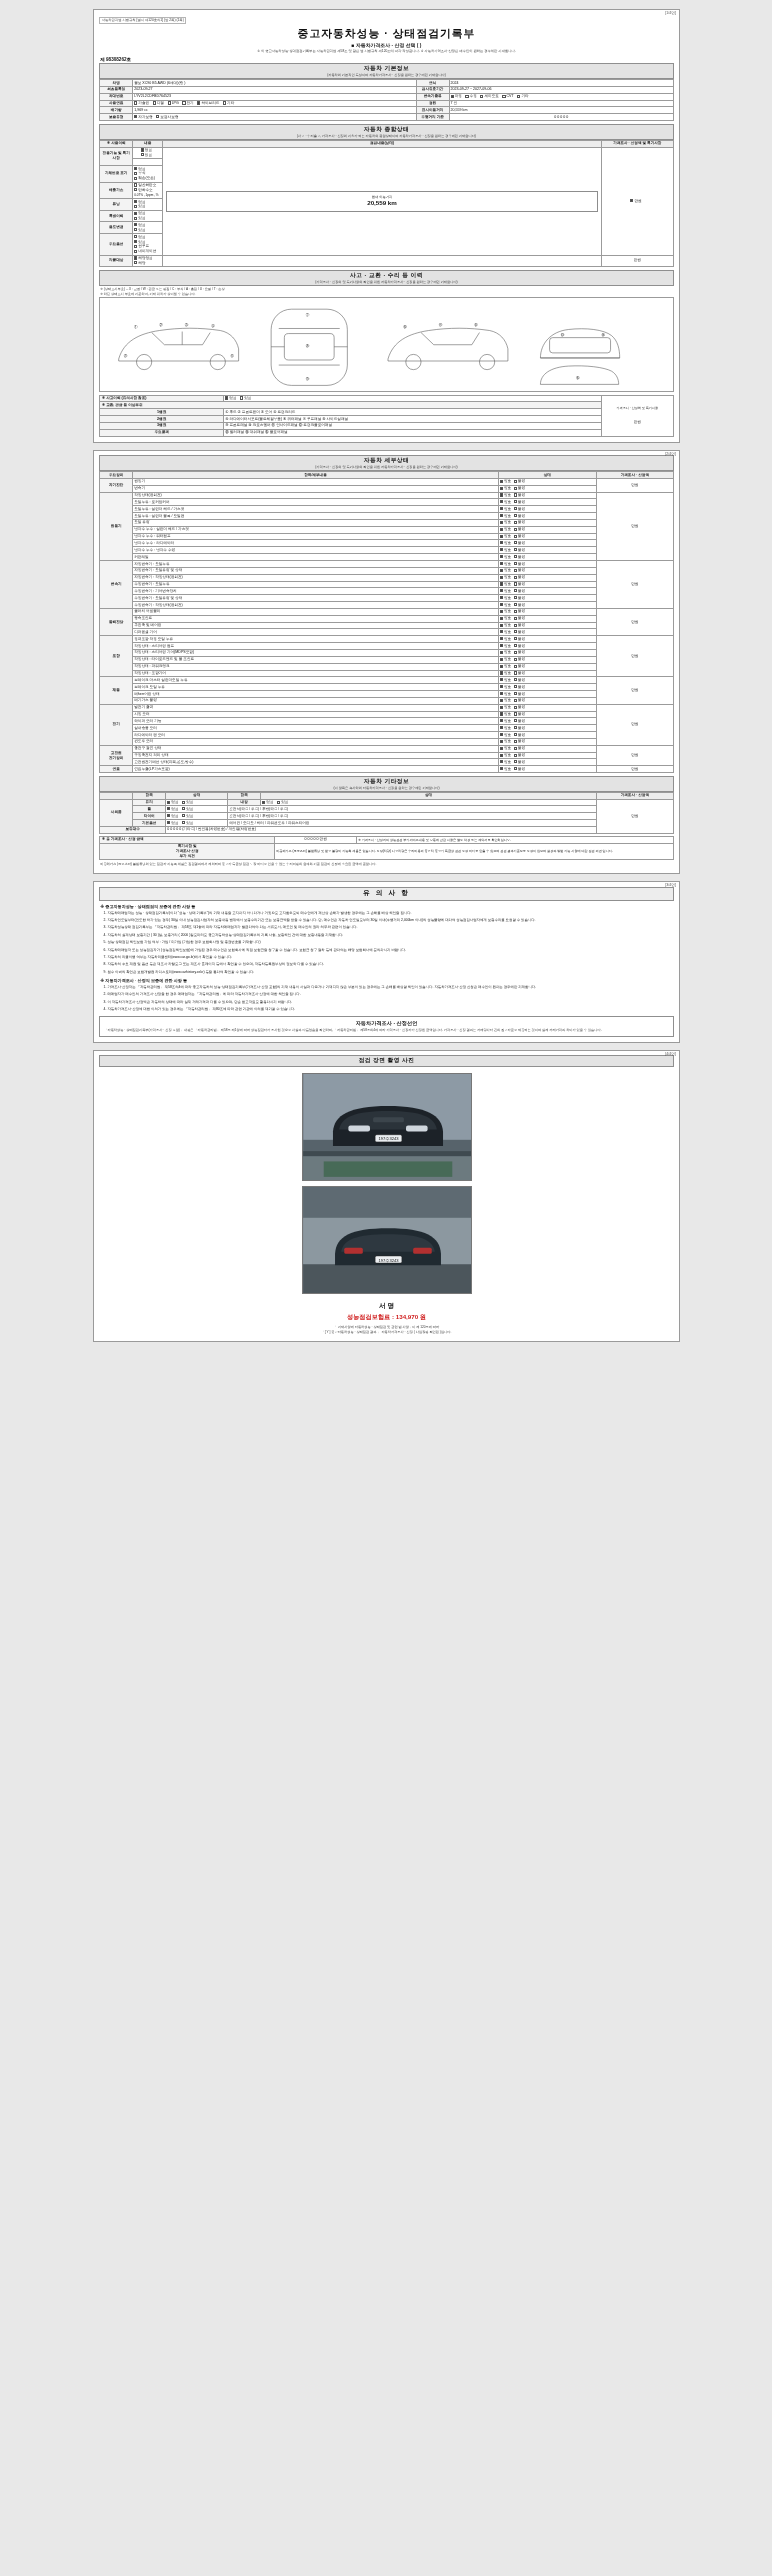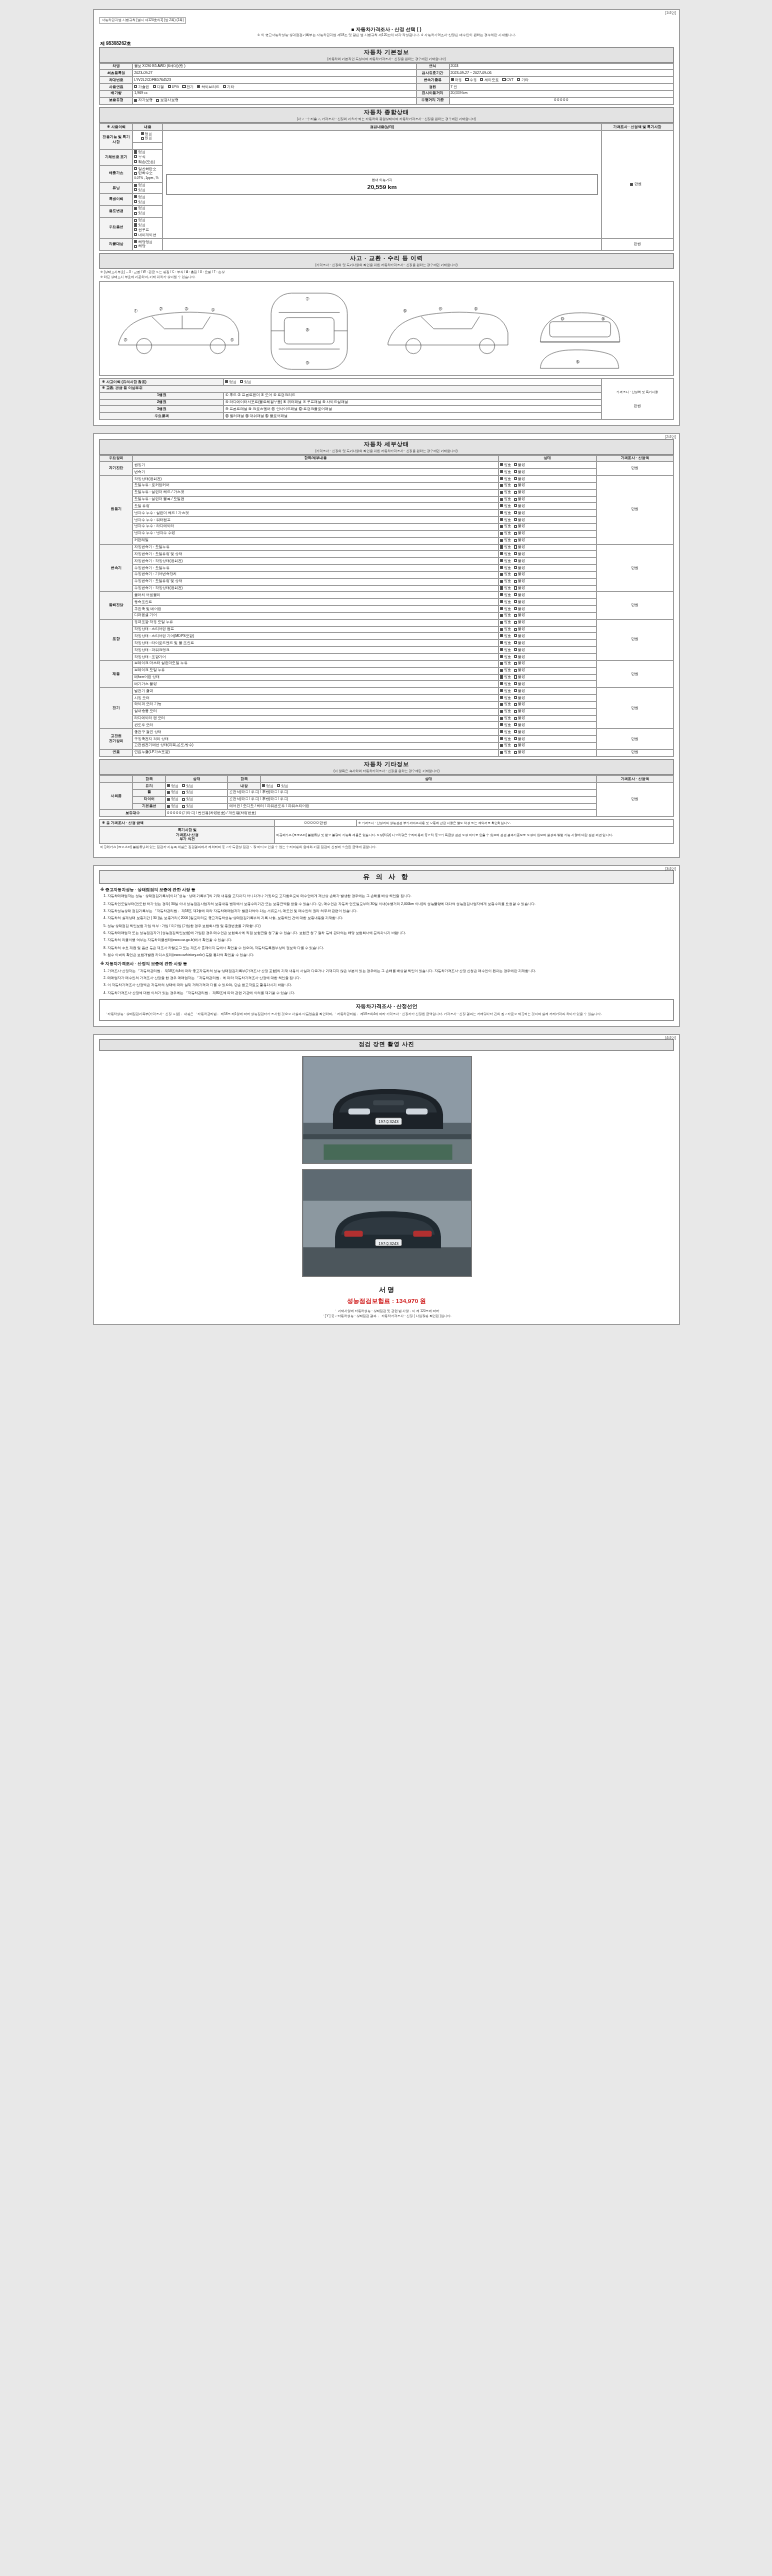--- a/index.html
+++ b/index.html
@@ -130,20 +130,21 @@
   .sec-gap { height:2.6px; }
 </style>
 </head>
 <body>
 
 <div class="page">
 
   <div class="sheet">
     <div class="corner">[1/4면]</div>
     <div class="topnote">자동차관리법 시행규칙 [별지 제120호의1] (앞 2쪽) (1쪽)</div>
+    <div class="doc-title">중고자동차성능 · 상태점검기록부</div>
     <div class="doc-sub">■ 자동차가격조사 · 산정 선택 ( )</div>
     <div class="doc-sub2">※ 이 중고자동차성능·상태점검기록부는 자동차관리법 제58조 및 같은 법 시행규칙 제120조에 따라 작성됩니다.
 ※ 자동차가격조사·산정은 매수인이 원하는 경우에만 기재합니다.</div>
     <div class="serial">제 98308262호</div>
 
     
     <div class="band">
       <span>자동차 기본정보</span>
       <span class="small">(자동차의 기본적인 특성이며 자동차가격조사 · 산정을 원하는 경우에만 기재합니다)</span>
     </div>

